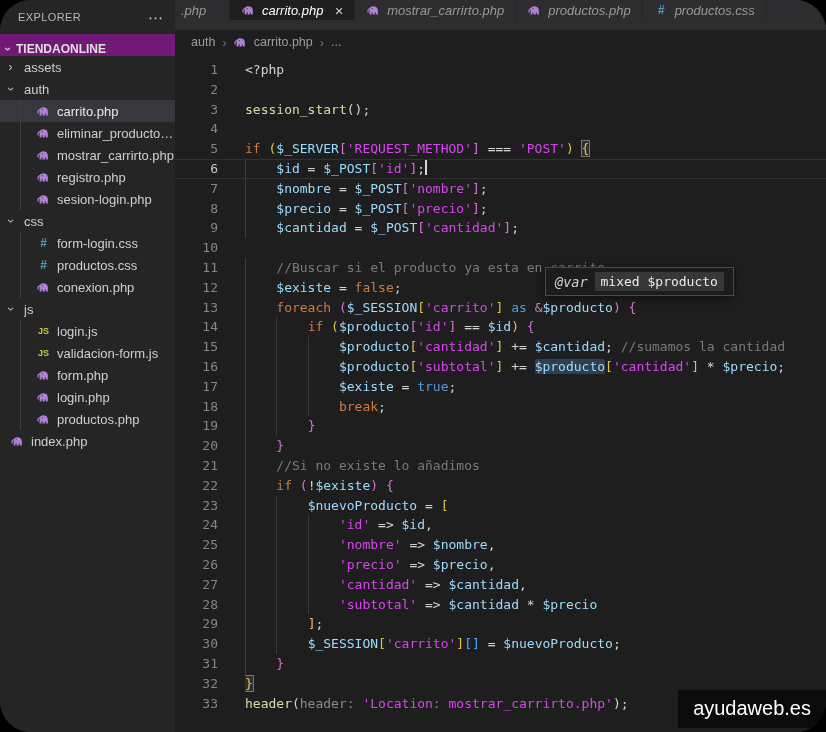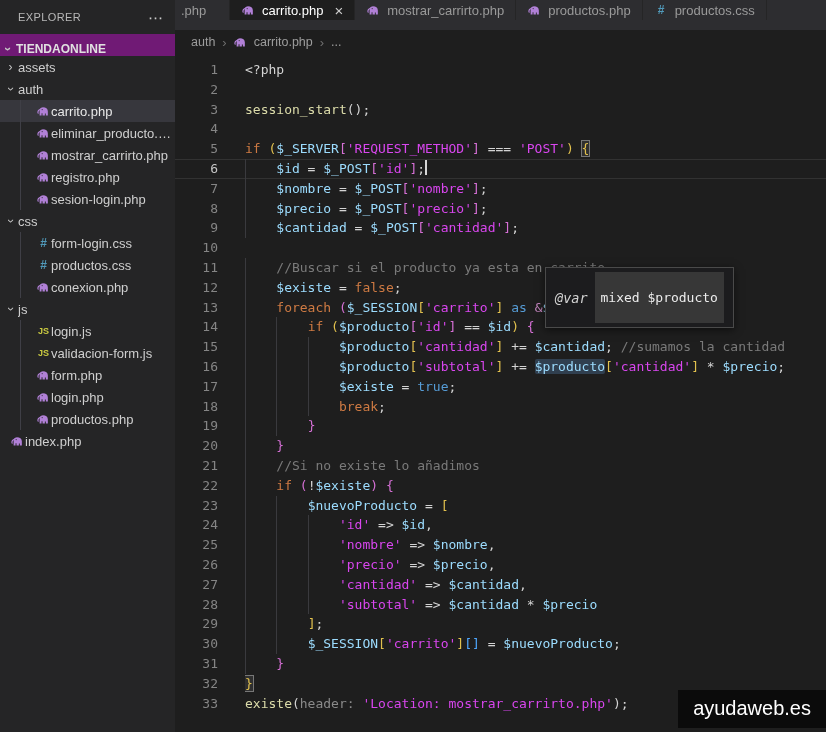--- a/index.html
+++ b/index.html
@@ -1,44 +1,44 @@
 <!DOCTYPE html>
 <html><head>
 <meta charset="utf-8">
 <style>
   html,body{margin:0;padding:0;background:#000;}
   #root{position:relative;width:826px;height:732px;background:#1e1e1e;overflow:hidden;
-        font-family:"Liberation Sans",sans-serif;-webkit-font-smoothing:antialiased;}
+        font-family:"Liberation Sans",sans-serif;border-radius:31px;-webkit-font-smoothing:antialiased;}
 
   
   .sidebar{position:absolute;left:0;top:0;width:175px;height:732px;background:#252526;overflow:hidden;}
   .sb-header{height:34px;display:flex;align-items:center;padding:0 10px 0 18px;}
   .sb-header .ttl{font-size:11px;letter-spacing:.4px;color:#b8b8b8;flex:1;}
   .sb-header .more{color:#cccccc;font-size:15px;line-height:1;cursor:pointer;padding:0 2px;}
   .root-row{height:22px;display:flex;align-items:flex-end;background:#701a75;color:#e0e0e0;
             font-weight:bold;font-size:12px;cursor:pointer;}
   .root-row .chev{width:16px;text-align:center;}
   .row{height:22px;display:flex;align-items:center;font-size:13px;color:#cfcfcf;cursor:pointer;position:relative;white-space:nowrap;}
   .row.sel{background:#37373d;color:#e8e8e8;}
   .row .chev{width:15px;text-align:center;margin-left:3px;flex:none;}
   .chev{color:#c5c5c5;font-size:12px;}
   .chev.exp{display:inline-block;transform:rotate(90deg);}
-  .row .lbl{margin-left:0;overflow:hidden;text-overflow:ellipsis;}
+  .row .lbl{margin-left:6px;overflow:hidden;text-overflow:ellipsis;}
   .row.d1{padding-left:36px;}
   .row.d1::before{content:"";position:absolute;left:20px;top:0;bottom:0;width:1px;background:#3f3f46;}
   .row.d0file{padding-left:10px;}
   .ficon{width:15px;height:15px;flex:none;display:inline-flex;align-items:center;justify-content:center;}
   .js-ico{color:#cbcb41;font-weight:bold;font-size:9px;font-family:"Liberation Sans",sans-serif;}
   .css-ico{color:#519aba;font-weight:bold;font-size:12px;}
 
   
   .main{position:absolute;left:175px;top:0;width:651px;height:732px;background:#1e1e1e;}
   .tabbar{height:30px;background:#2d2d30;display:flex;overflow:hidden;}
   .tab{display:flex;align-items:center;gap:6px;padding:0 11px;background:#2d2d30;color:#9a9a9a;
-       font-size:13px;border-right:1px solid #252526;height:20px;cursor:pointer;white-space:nowrap;flex:none;}
+       font-size:13px;border-right:1px solid #252526;height:20px;cursor:pointer;white-space:nowrap;flex:none;font-style:italic;}
   .tab.active{background:#1e1e1e;color:#ffffff;}
   .tab .close{margin-left:5px;font-size:15px;color:#d0d0d0;cursor:pointer;}
   .tab.partial{width:42px;overflow:hidden;padding:0 6px;}
   .breadcrumb{height:24px;display:flex;align-items:center;gap:7px;padding-left:16px;
               color:#9d9d9d;font-size:12.5px;background:#1e1e1e;}
   .breadcrumb .bc-item{display:flex;align-items:center;gap:5px;cursor:pointer;}
   .breadcrumb .sep{color:#6f6f6f;font-size:13px;}
 
   
   .code{position:relative;padding-top:6px;font-family:"DejaVu Sans Mono","Liberation Mono",monospace;
@@ -55,21 +55,21 @@
   .tk-v{color:#9cdcfe}.tk-c{color:#7a7a7a}.tk-f{color:#dcdcaa}.tk-g{color:#e2c14e}
   .tk-p{color:#d670d6}.tk-u{color:#4fa8ff}.tk-m2{color:#c586c0}
   .tk-h{color:#8a8a8a}
   .tk-vh{color:#9cdcfe;background:rgba(86,130,180,.33);border-radius:2px;}
   .tk-gm{color:#e2c14e;background:rgba(110,110,110,.22);box-shadow:0 0 0 1px #777;}
 
   
   .hover-tip{position:absolute;left:370px;top:267px;z-index:20;background:#1c1c1e;border:1px solid #4a4a4a;
              padding:4px 9px;display:flex;align-items:center;gap:7px;box-shadow:0 2px 8px rgba(0,0,0,.55);}
   .hover-tip .tag{font-style:italic;color:#d4d4d4;font-size:13.5px;font-family:"DejaVu Sans Mono","Liberation Mono",monospace;}
-  .hover-tip .chip{background:#373737;color:#ececec;padding:18px 6px;font-size:13px;
+  .hover-tip .chip{background:#373737;color:#ececec;padding:2px 6px;font-size:13px;
                    font-family:"DejaVu Sans Mono","Liberation Mono",monospace;text-align:center;}
 
   
   .watermark{position:absolute;right:0;bottom:4px;background:#0b0b0b;color:#ffffff;
              padding:7px 15px 8px 15px;font-size:20px;z-index:30;}
 </style>
 </head>
 <body>
 
 <div id="root">
@@ -302,21 +302,21 @@
         <div class="line"><span class="gut">23</span><span class="lc"><span class="guide" style="left: 0px;"></span><span class="guide" style="left: 31.288px;"></span><span class="tk-d">        </span><span class="tk-v">$nuevoProducto</span><span class="tk-d"> = </span><span class="tk-g">[</span></span></div>
         <div class="line"><span class="gut">24</span><span class="lc"><span class="guide" style="left: 0px;"></span><span class="guide" style="left: 31.288px;"></span><span class="guide" style="left: 62.576px;"></span><span class="tk-d">            </span><span class="tk-s">'id'</span><span class="tk-d"> </span><span class="tk-d">=&gt;</span><span class="tk-d"> </span><span class="tk-v">$id</span><span class="tk-d">,</span></span></div>
         <div class="line"><span class="gut">25</span><span class="lc"><span class="guide" style="left: 0px;"></span><span class="guide" style="left: 31.288px;"></span><span class="guide" style="left: 62.576px;"></span><span class="tk-d">            </span><span class="tk-s">'nombre'</span><span class="tk-d"> </span><span class="tk-d">=&gt;</span><span class="tk-d"> </span><span class="tk-v">$nombre</span><span class="tk-d">,</span></span></div>
         <div class="line"><span class="gut">26</span><span class="lc"><span class="guide" style="left: 0px;"></span><span class="guide" style="left: 31.288px;"></span><span class="guide" style="left: 62.576px;"></span><span class="tk-d">            </span><span class="tk-s">'precio'</span><span class="tk-d"> </span><span class="tk-d">=&gt;</span><span class="tk-d"> </span><span class="tk-v">$precio</span><span class="tk-d">,</span></span></div>
         <div class="line"><span class="gut">27</span><span class="lc"><span class="guide" style="left: 0px;"></span><span class="guide" style="left: 31.288px;"></span><span class="guide" style="left: 62.576px;"></span><span class="tk-d">            </span><span class="tk-s">'cantidad'</span><span class="tk-d"> </span><span class="tk-d">=&gt;</span><span class="tk-d"> </span><span class="tk-v">$cantidad</span><span class="tk-d">,</span></span></div>
         <div class="line"><span class="gut">28</span><span class="lc"><span class="guide" style="left: 0px;"></span><span class="guide" style="left: 31.288px;"></span><span class="guide" style="left: 62.576px;"></span><span class="tk-d">            </span><span class="tk-s">'subtotal'</span><span class="tk-d"> </span><span class="tk-d">=&gt;</span><span class="tk-d"> </span><span class="tk-v">$cantidad</span><span class="tk-d"> </span><span class="tk-d">*</span><span class="tk-d"> </span><span class="tk-v">$precio</span></span></div>
         <div class="line"><span class="gut">29</span><span class="lc"><span class="guide" style="left: 0px;"></span><span class="guide" style="left: 31.288px;"></span><span class="tk-d">        </span><span class="tk-g">]</span><span class="tk-d">;</span></span></div>
         <div class="line"><span class="gut">30</span><span class="lc"><span class="guide" style="left: 0px;"></span><span class="guide" style="left: 31.288px;"></span><span class="tk-d">        </span><span class="tk-v">$_SESSION</span><span class="tk-g">[</span><span class="tk-s">'carrito'</span><span class="tk-g">]</span><span class="tk-u">[]</span><span class="tk-d"> = </span><span class="tk-v">$nuevoProducto</span><span class="tk-d">;</span></span></div>
         <div class="line"><span class="gut">31</span><span class="lc"><span class="guide" style="left: 0px;"></span><span class="tk-d">    </span><span class="tk-p">}</span></span></div>
         <div class="line"><span class="gut">32</span><span class="lc"><span class="tk-gm">}</span></span></div>
-        <div class="line"><span class="gut">33</span><span class="lc"><span class="tk-f">existe</span><span class="tk-d">(</span><span class="tk-h">header: </span><span class="tk-s">'Location: mostrar_carrirto.php'</span><span class="tk-d">);</span></span></div>
+        <div class="line"><span class="gut">33</span><span class="lc"><span class="tk-f">header</span><span class="tk-d">(</span><span class="tk-h">header: </span><span class="tk-s">'Location: mostrar_carrirto.php'</span><span class="tk-d">);</span></span></div>
       </div>
 
     <div class="hover-tip">
       <span class="tag">@var</span>
       <span class="chip">mixed $producto</span>
     </div>
   </div>
 
   <div class="watermark">ayudaweb.es</div>
 </div>

